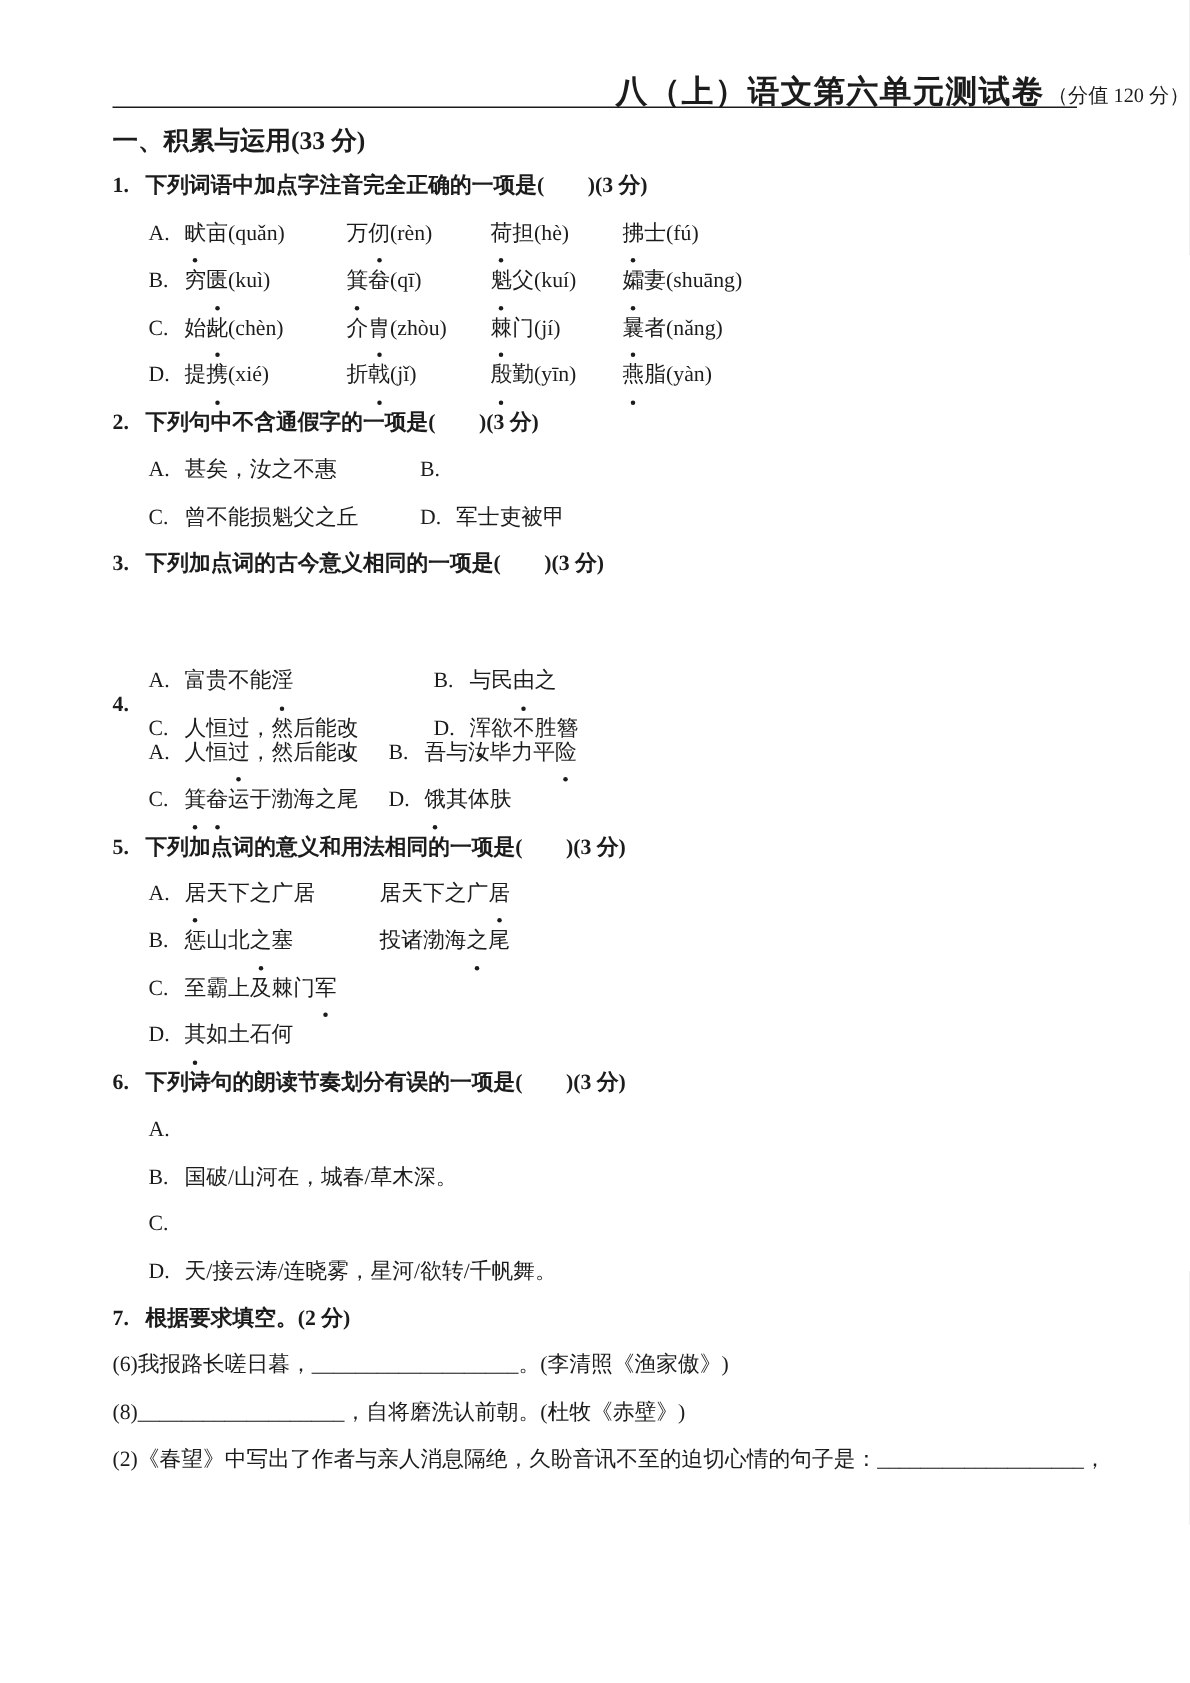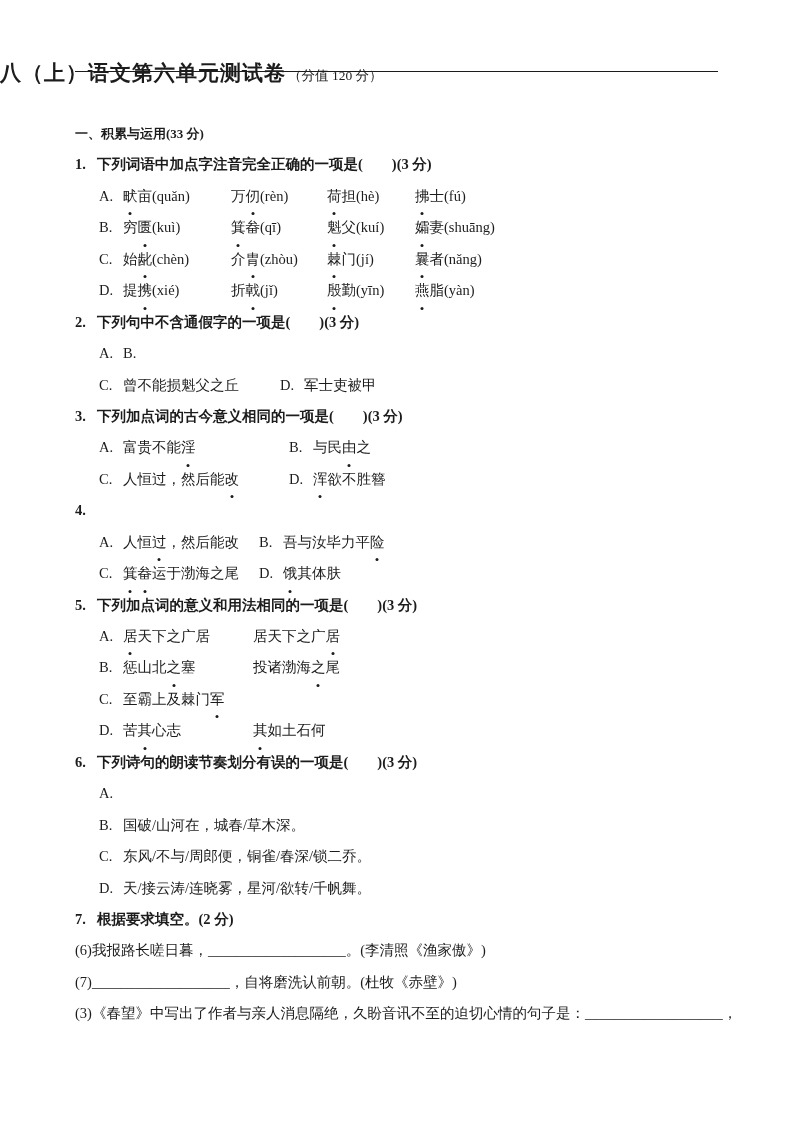--- a/index.html
+++ b/index.html
@@ -14,24 +14,24 @@
     overflow: hidden;
   }
   .top-rule {
     position: absolute;
     top: 71px;
     left: 75px;
     width: 643px;
     border-top: 1.6px solid #1c1c1c;
   }
   .title-line {
-    padding-top: 56px;
+    padding-top: 44px;
     height: 34px;
     line-height: 34px;
-    text-align: left;
+    text-align: right;
     white-space: nowrap;
   }
   .title {
     font-size: 21px;
     font-weight: bold;
     letter-spacing: 1px;
   }
   .subtitle {
     font-size: 13.5px;
     font-weight: normal;
@@ -39,32 +39,32 @@
   }
   .content { padding: 0 75px; }
   .line {
     height: 31.45px;
     line-height: 31.45px;
     font-size: 14.5px;
     white-space: nowrap;
     display: flex;
     align-items: baseline;
   }
-  .section { font-weight: bold; font-size: 13px; margin-top: 28px; }
+  .section { font-weight: bold; font-size: 17px; }
   .qstem { font-weight: bold; }
   .qnum { width: 22px; flex: 0 0 22px; }
   .indent { padding-left: 24px; }
   .lab { width: 24px; flex: 0 0 24px; }
   
   .w1 { width: 108px; flex: 0 0 108px; }
   .w2 { width: 96px;  flex: 0 0 96px; }
   .w3 { width: 88px;  flex: 0 0 88px; }
   
   .c1-q2 { width: 157px; flex: 0 0 157px; }
-  .c1-q3 { width: 166px; flex: 0 0 166px; }
+  .c1-q3 { width: 166px; flex: 0 0 166px; margin-top: 47px; }
   .c1-q4 { width: 136px; flex: 0 0 136px; }
   
   .p1 { width: 130px; flex: 0 0 130px; }
   
   .emdot { position: relative; display: inline-block; }
   .emdot::after {
     content: "";
     position: absolute;
     left: 50%;
     bottom: -3px;
@@ -121,20 +121,21 @@
       <span class="w3"><span class="emdot">殷</span><span>勤</span><span>(</span><span>y</span><span>ī</span><span>n</span><span>)</span></span>
       <span class="w4"><span class="emdot">燕</span><span>脂</span><span>(</span><span>y</span><span>à</span><span>n</span><span>)</span></span>
     </div>
 
     <div class="line qstem">
       <span class="qnum">2.</span>
         <span>下列句中不含通假字的一项是(&nbsp;&nbsp;&nbsp;&nbsp;&nbsp;&nbsp;&nbsp;&nbsp;)(3 分)</span>
     </div>
     <div class="line indent">
       <span class="lab">A.</span>
+      <span class="c1-q2"><span>甚</span><span>矣</span><span>，</span><span>汝</span><span>之</span><span>不</span><span>惠</span></span>
       <span class="lab">B.</span>
     </div>
     <div class="line indent">
       <span class="lab">C.</span>
       <span class="c1-q2"><span>曾</span><span>不</span><span>能</span><span>损</span><span>魁</span><span>父</span><span>之</span><span>丘</span></span>
       <span class="lab">D.</span>
       <span><span>军</span><span>士</span><span>吏</span><span>被</span><span>甲</span></span>
     </div>
 
     <div class="line qstem">
@@ -183,46 +184,44 @@
       <span class="lab">B.</span>
       <span class="p1"><span>惩</span><span>山</span><span>北</span><span class="emdot">之</span><span>塞</span></span>
       <span><span>投</span><span>诸</span><span>渤</span><span>海</span><span class="emdot">之</span><span>尾</span></span>
     </div>
     <div class="line indent">
       <span class="lab">C.</span>
       <span><span>至</span><span>霸</span><span>上</span><span>及</span><span>棘</span><span>门</span><span class="emdot">军</span></span>
     </div>
     <div class="line indent">
       <span class="lab">D.</span>
-      <span class="p1"><span>苦</span><span class="emdot">其</span><span>心</span><span>志</span></span>
       <span><span class="emdot">其</span><span>如</span><span>土</span><span>石</span><span>何</span></span>
     </div>
 
     <div class="line qstem">
       <span class="qnum">6.</span>
         <span>下列诗句的朗读节奏划分有误的一项是(&nbsp;&nbsp;&nbsp;&nbsp;&nbsp;&nbsp;&nbsp;&nbsp;)(3 分)</span>
     </div>
     <div class="line indent">
       <span class="lab">A.</span>
     </div>
     <div class="line indent">
       <span class="lab">B.</span>
       <span>国破/山河在，城春/草木深。</span>
     </div>
     <div class="line indent">
       <span class="lab">C.</span>
-      <span>东风/不与/周郎便，铜雀/春深/锁二乔。</span>
     </div>
     <div class="line indent">
       <span class="lab">D.</span>
       <span>天/接云涛/连晓雾，星河/欲转/千帆舞。</span>
     </div>
 
     <div class="line qstem">
       <span class="qnum">7.</span>
         <span>根据要求填空。(2 分)</span>
     </div>
     <div class="line">(6)我报路长嗟日暮，___________________。(李清照《渔家傲》)</div>
-    <div class="line">(7)___________________，自将磨洗认前朝。(杜牧《赤壁》)</div>
-    <div class="line">(3)《春望》中写出了作者与亲人消息隔绝，久盼音讯不至的迫切心情的句子是：___________________，</div>
+    <div class="line">(8)___________________，自将磨洗认前朝。(杜牧《赤壁》)</div>
+    <div class="line">(2)《春望》中写出了作者与亲人消息隔绝，久盼音讯不至的迫切心情的句子是：___________________，</div>
 
   </div>
 </div>
 
 </body></html>

